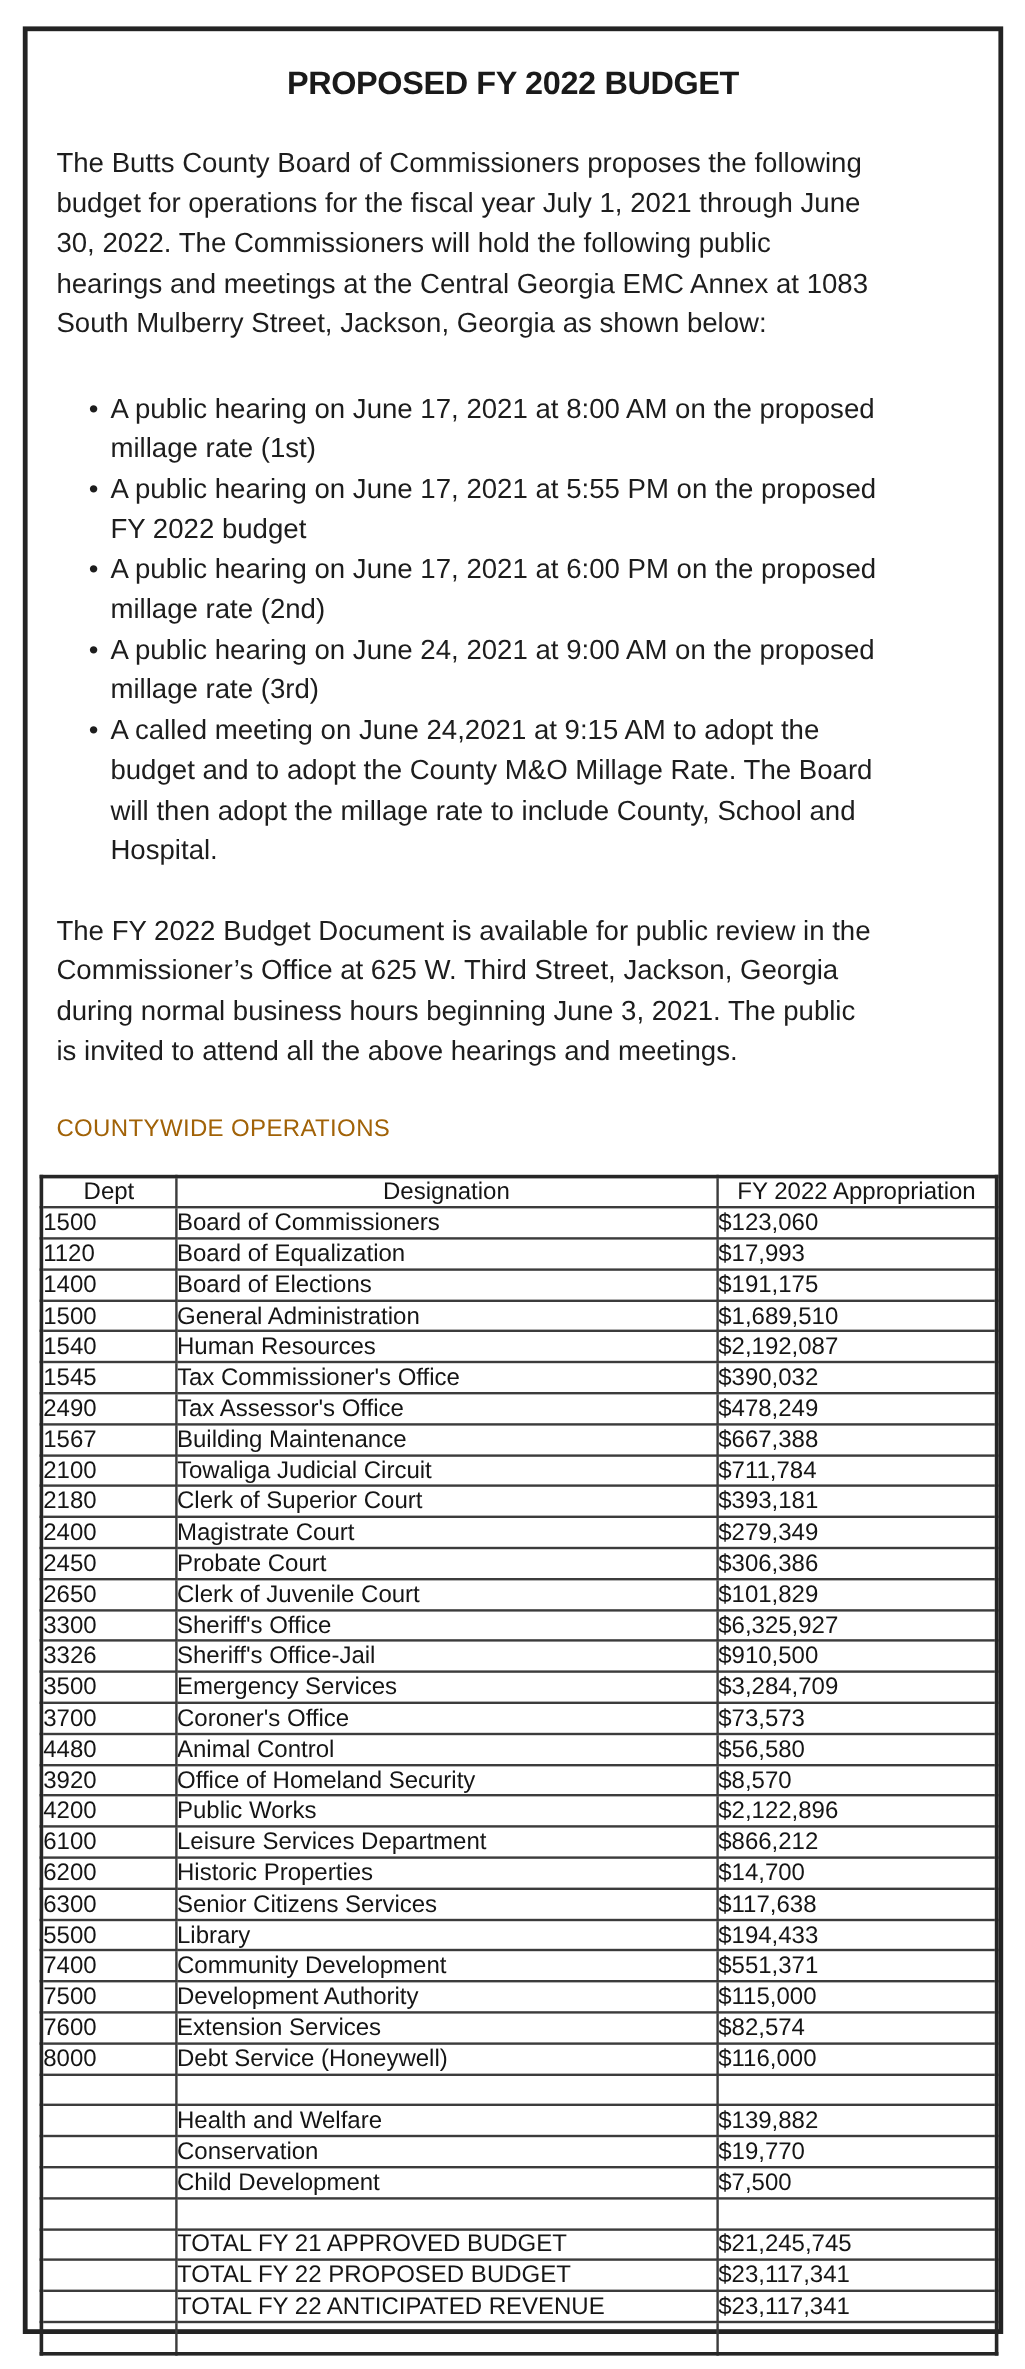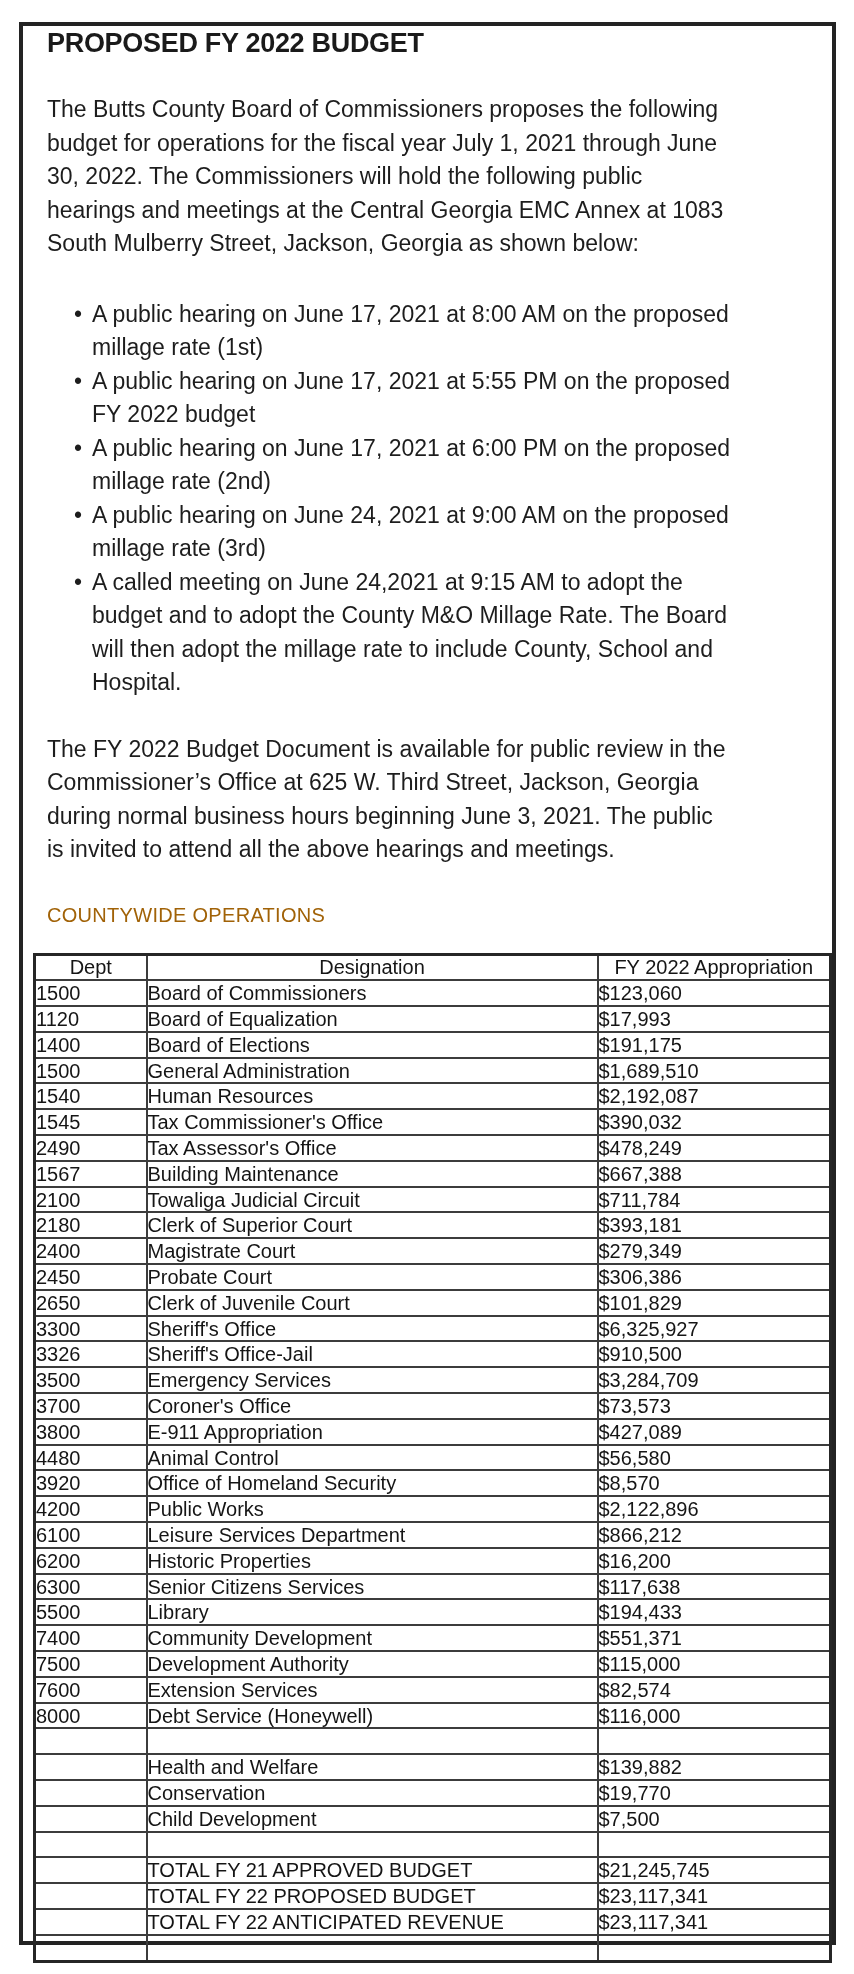--- a/index.html
+++ b/index.html
@@ -15,21 +15,22 @@
     position: absolute;
     left: 19px; top: 22px;
     width: 809px; height: 1915px;
     border: 4px solid #232323;
     background: #ffffff;
     box-sizing: content-box;
   }
   .content { padding: 0 24px; }
 
   .title {
-    text-align: left;
+    margin-top: 26px;
+    text-align: center;
     font-size: 27px;
     font-weight: bold;
     line-height: 34px;
     letter-spacing: -0.3px;
     color: #1a1a1a;
   }
 
   .para {
     font-size: 23px;
     line-height: 33.5px;
@@ -204,25 +205,20 @@
             <td class="c-dept">3500</td>
             <td class="c-desig">Emergency Services</td>
             <td class="c-approp">$3,284,709</td>
           </tr>
       <tr>
             <td class="c-dept">3700</td>
             <td class="c-desig">Coroner's Office</td>
             <td class="c-approp">$73,573</td>
           </tr>
       <tr>
-            <td class="c-dept">3800</td>
-            <td class="c-desig">E-911 Appropriation</td>
-            <td class="c-approp">$427,089</td>
-          </tr>
-      <tr>
             <td class="c-dept">4480</td>
             <td class="c-desig">Animal Control</td>
             <td class="c-approp">$56,580</td>
           </tr>
       <tr>
             <td class="c-dept">3920</td>
             <td class="c-desig">Office of Homeland Security</td>
             <td class="c-approp">$8,570</td>
           </tr>
       <tr>
@@ -231,21 +227,21 @@
             <td class="c-approp">$2,122,896</td>
           </tr>
       <tr>
             <td class="c-dept">6100</td>
             <td class="c-desig">Leisure Services Department</td>
             <td class="c-approp">$866,212</td>
           </tr>
       <tr>
             <td class="c-dept">6200</td>
             <td class="c-desig">Historic Properties</td>
-            <td class="c-approp">$16,200</td>
+            <td class="c-approp">$14,700</td>
           </tr>
       <tr>
             <td class="c-dept">6300</td>
             <td class="c-desig">Senior Citizens Services</td>
             <td class="c-approp">$117,638</td>
           </tr>
       <tr>
             <td class="c-dept">5500</td>
             <td class="c-desig">Library</td>
             <td class="c-approp">$194,433</td>

